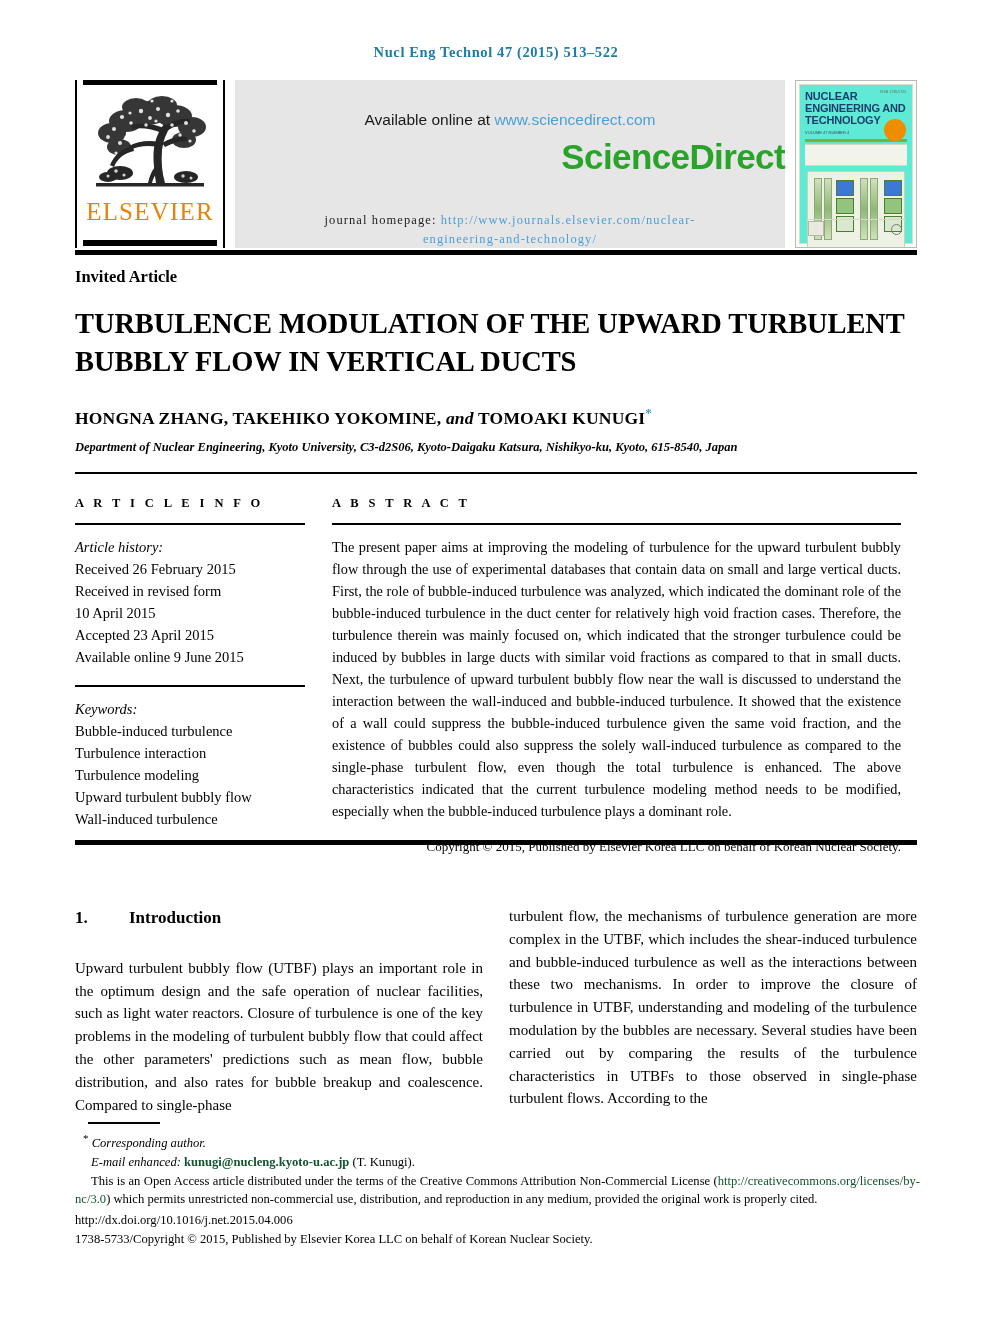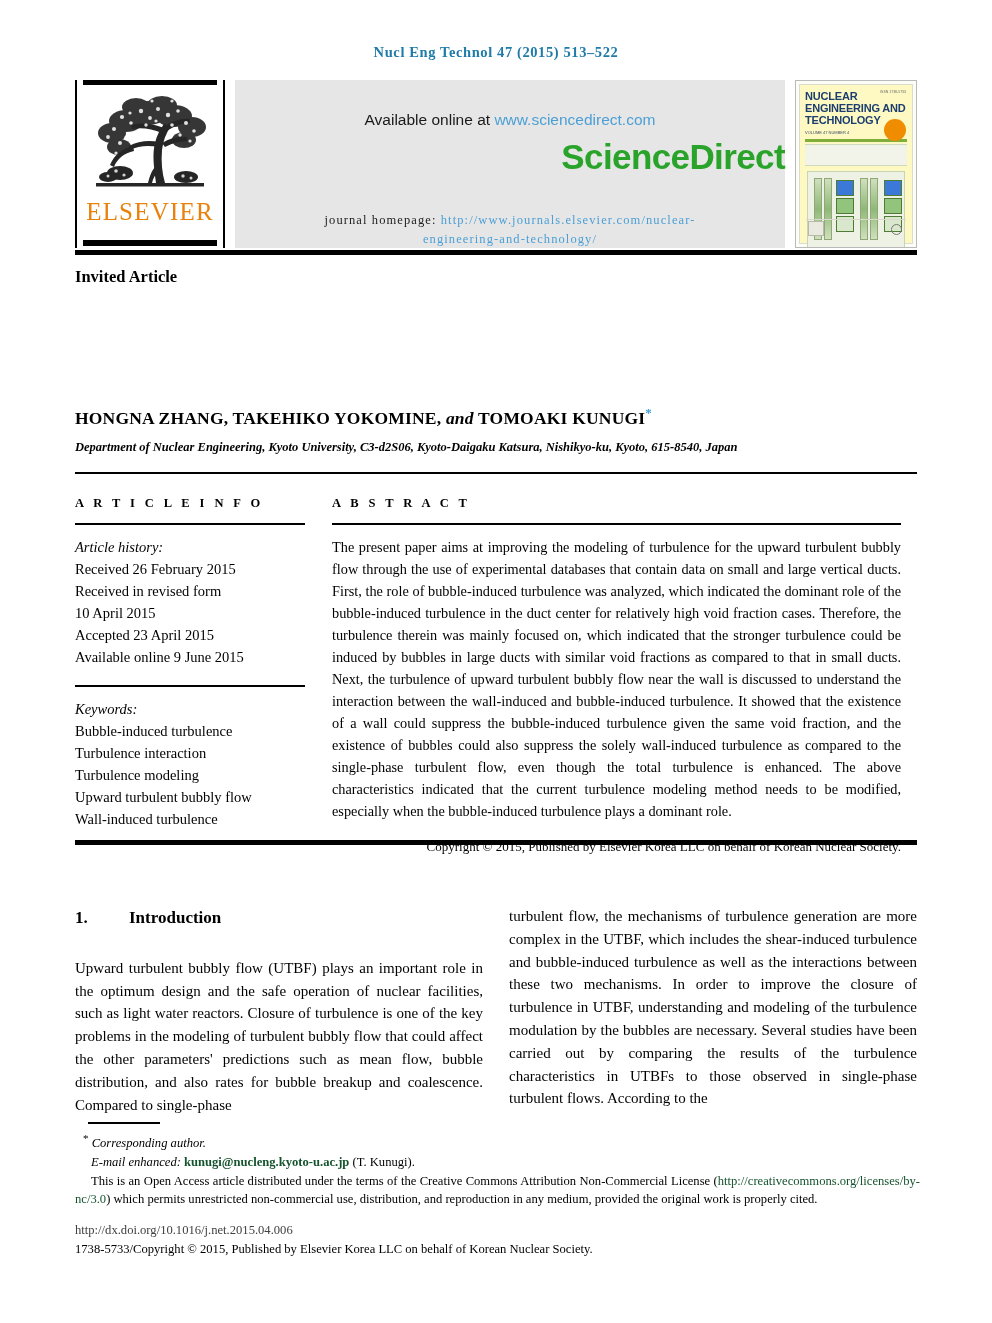--- a/index.html
+++ b/index.html
@@ -133,21 +133,21 @@
     flex: 0 0 122px;
     border: 1px solid #b9b9b9;
     box-sizing: border-box;
     background: #fdfdf7;
     position: relative;
     overflow: hidden;
   }
   .cover-inner {
     position: absolute;
     inset: 3px;
-    background: #fef9c3;
+    background: #5eead4;
     border: 1px solid #dcdccd;
   }
   .cover-title {
     font-family: "Liberation Sans", sans-serif;
     font-weight: bold;
     font-size: 11px;
     line-height: 1.08;
     color: #1b3e6f;
     padding: 6px 5px 0 5px;
     letter-spacing: -0.2px;
@@ -408,21 +408,21 @@
     font-family: "Liberation Serif", serif;
     font-size: 12.6px;
     line-height: 1.46;
   }
   .footnotes .indent { padding-left: 16px; text-indent: -8px; }
   .footnotes .ital { font-style: italic; }
   .footnotes .bold { font-weight: bold; }
   .lnkc { color: #14532d; }
   .f-star { font-size: 11px; vertical-align: super; }
   .fn-block { text-align: justify; }
-  .doi-line { color: #404040; margin-top: 12px; }
+  .doi-line { color: #000000; margin-top: 2px; }
   .issn-line { margin-top: 1px; }
 </style>
 </head>
 <body>
 
 <div class="page">
 
   <div class="running-head">Nucl Eng Technol 47 (2015) 513–522</div>
 
   <div class="masthead">
@@ -551,20 +551,21 @@
           <div class="cover-kns"><span class="circ"></span></div>
         </div>
       </div>
     </div>
   </div>
 
   <div class="rule-thick" style="top:250px;"></div>
 
   <div class="invited">Invited Article</div>
 
+  <div class="title">TURBULENCE MODULATION OF THE UPWARD TURBULENT BUBBLY FLOW IN VERTICAL DUCTS</div>
 
   <div class="authors">
     <span>HONGNA ZHANG, TAKEHIKO YOKOMINE,</span>
     <span class="conj">and</span>
     <span>TOMOAKI KUNUGI</span><span class="star">*</span>
   </div>
 
   <div class="affil">Department of Nuclear Engineering, Kyoto University, C3-d2S06, Kyoto-Daigaku Katsura, Nishikyo-ku, Kyoto, 615-8540, Japan</div>
 
   <div class="rule-med" style="top:472px;"></div>

